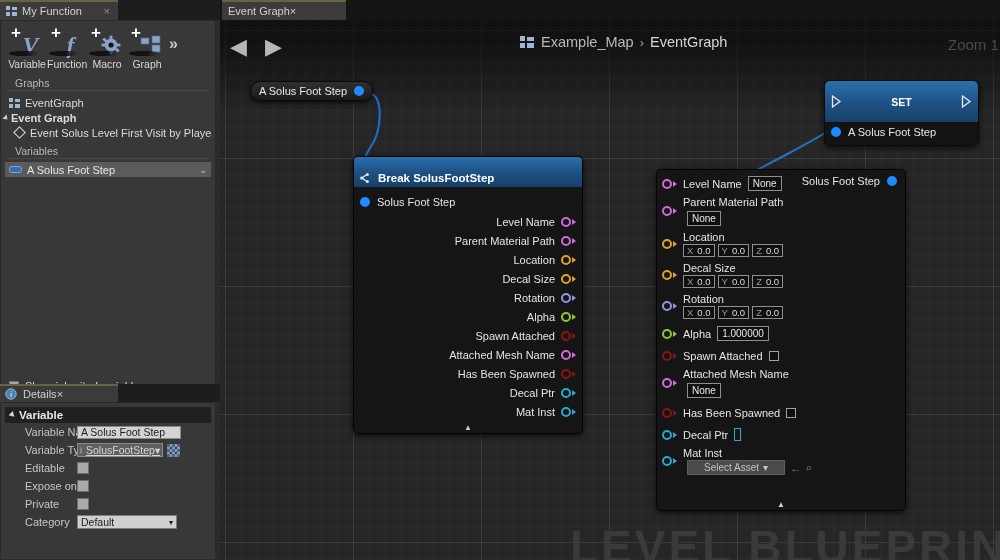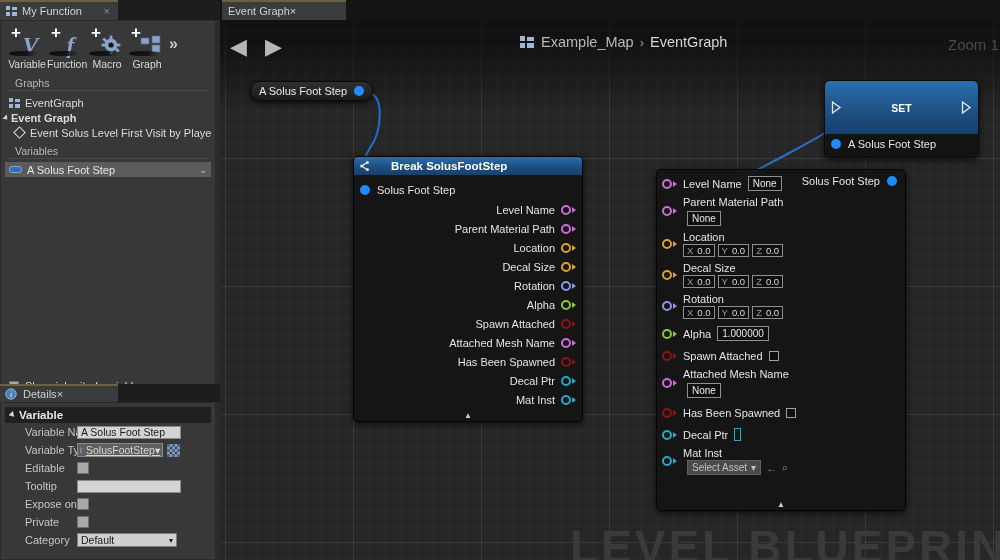--- a/index.html
+++ b/index.html
@@ -118,23 +118,23 @@
      white-space:nowrap; }
 
   .banner { position:absolute; left:0; top:28px; width:780px; text-align:center;
      color:#f9f906; font-size:25px; font-weight:bold; line-height:30px;
      text-shadow:-1.6px 0 #000,1.6px 0 #000,0 -1.6px #000,0 1.6px #000,
                  -1.6px -1.6px #000,1.6px -1.6px #000,-1.6px 1.6px #000,1.6px 1.6px #000;}
 
   
   .node { position:absolute; border-radius:5px; background:rgba(20,20,20,.93);
      box-shadow:0 2px 6px rgba(0,0,0,.7); border:1px solid rgba(0,0,0,.8); }
-  .node-head { border-radius:4px 4px 0 0; padding:3px 8px 3px 6px; display:flex; align-items:center;
+  .node-head { border-radius:4px 4px 0 0; padding:15px 8px 3px 6px; display:flex; align-items:center;
      color:#fff; font-size:11.5px; font-weight:bold;
-     background:linear-gradient(180deg,#2a6fae,#1d4f80 55%,#17406a);gap:13px; }
+     background:linear-gradient(180deg,#2a6fae,#1d4f80 55%,#17406a); }
   .node-body { padding:5px 6px 8px 6px; position:relative; }
   .collapse { position:absolute; left:0; right:0; bottom:1px; text-align:center;
      color:#cfcfcf; font-size:8px; line-height:8px;}
 
   .pinrow { display:flex; align-items:center; min-height:19px; }
   .pinrow.right { justify-content:flex-end; }
   .pin { width:10px; height:10px; border-radius:50%; border:2px solid; flex:0 0 auto; }
   .pin.filled { background:#1f8bff; border-color:#1f8bff; }
   .pin::after{content:"";}
   .pin-wrap { display:flex; align-items:center; }
@@ -145,33 +145,33 @@
   .execbox svg { position:absolute; left:0; top:0; }
 
   .valbox { border:1px solid #8f8f8f; color:#e8e8e8; font-size:10px; line-height:11px;
      padding:1px 4px; background:rgba(12,12,12,.6); display:inline-block; }
   .vec { display:flex; gap:3px; margin-top:1px;}
   .vecf { border:1px solid #8f8f8f; background:rgba(12,12,12,.55); font-size:9.5px;
      color:#dcdcdc; padding:0 3px; display:flex; gap:4px;}
   .vecf b { color:#9b9b9b; font-weight:normal;}
   .ck { width:10px;height:10px;border:1px solid #a0a0a0; background:rgba(10,10,10,.5);
      display:inline-block; margin-left:6px;}
-  .selasset { background:#4a4a4a; color:#c2c2c2; font-size:10px; padding:1px 4px;
+  .selasset { background:#4a4a4a; color:#c2c2c2; font-size:10px; padding:1px 16px;
      display:inline-flex; align-items:center; gap:4px; border:1px solid #5e5e5e;}
 
   .getnode { position:absolute; border-radius:11px; background:linear-gradient(180deg,#2f2f2f,#1a1a1a);
      border:1px solid #0a0a0a; box-shadow:0 2px 5px rgba(0,0,0,.7);
      display:flex; align-items:center; gap:7px; padding:3px 8px; }
   .getnode .lbl { color:#e9e9e9; font-size:11px;}
 
   .setnode { position:absolute; border-radius:6px; background:rgba(18,18,18,.93);
      border:1px solid #0a0a0a; box-shadow:0 2px 6px rgba(0,0,0,.7); }
   .sethead { background:linear-gradient(180deg,#2a6fae,#1d4f80 60%,#17406a);
      border-radius:5px 5px 0 0; display:flex; align-items:center; justify-content:space-between;
-     padding:20px 6px; color:#fff; font-size:10.5px; font-weight:bold; }
+     padding:14px 6px; color:#fff; font-size:10.5px; font-weight:bold; }
   .setbody { padding:4px 8px 7px 6px; display:flex; align-items:center; gap:7px;
      color:#e6e6e6; font-size:11px;}
 
   svg.wires { position:absolute; left:0; top:0; width:780px; height:540px;
      pointer-events:none; overflow:visible;}
 </style>
 </head>
 <body>
 
 <div id="root">
@@ -321,24 +321,20 @@
           <span style="margin-left:auto">▾</span>
         </span>
         <span class="dotsgrid"></span>
       </div>
 
       <div class="prop">
         <span class="lbl">Editable</span>
         <span class="smallbox"></span>
       </div>
 
-      <div class="prop">
-        <span class="lbl">Tooltip</span>
-        <span class="txtfield" style="width:104px"></span>
-      </div>
 
       <div class="prop">
         <span class="lbl">Expose on S</span>
         <span class="smallbox"></span>
       </div>
 
       <div class="prop">
         <span class="lbl">Private</span>
         <span class="smallbox"></span>
       </div>

